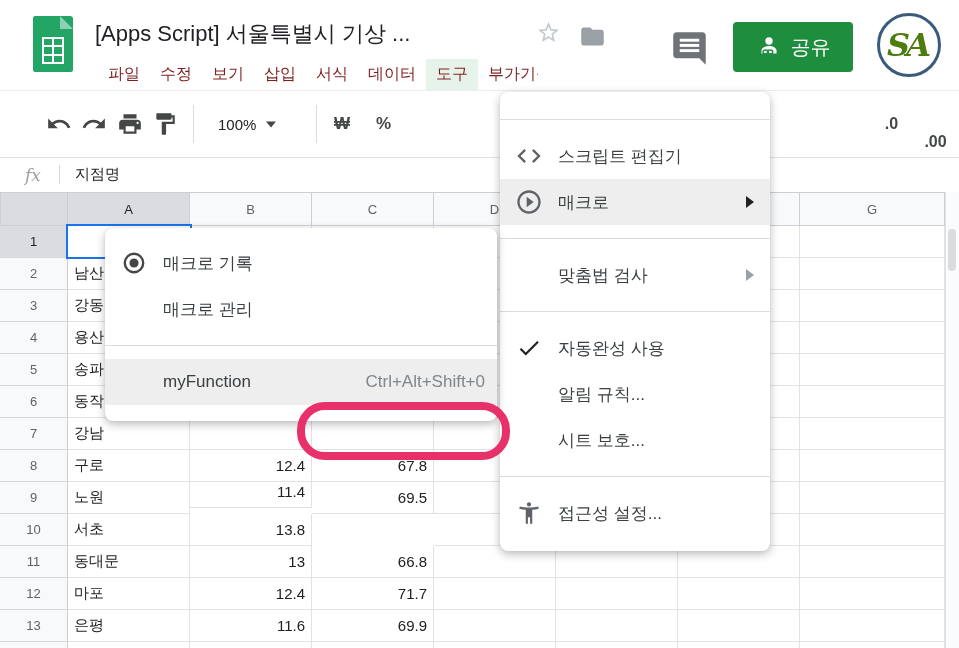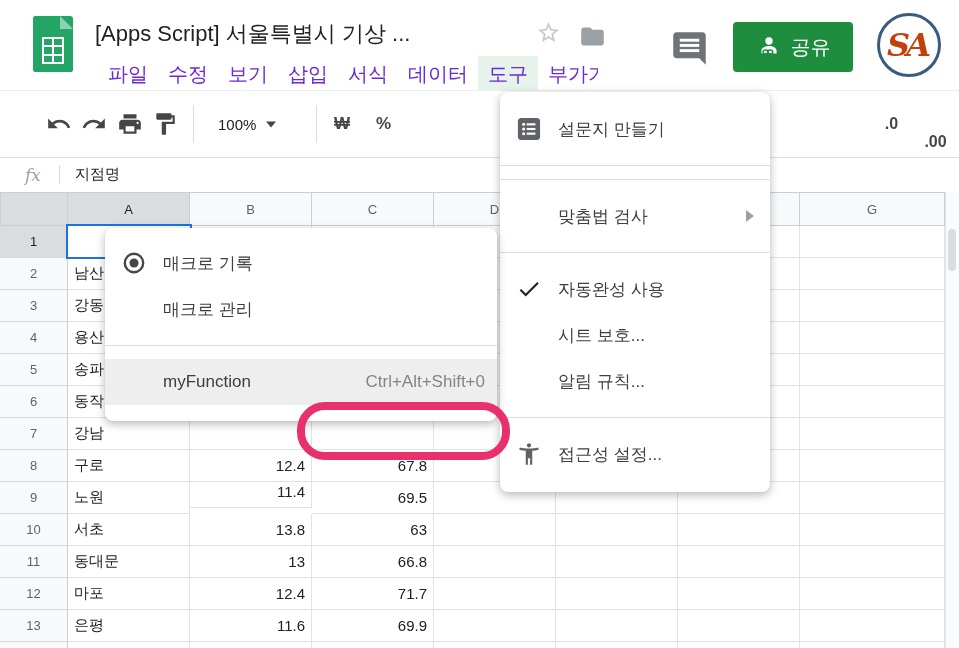--- a/index.html
+++ b/index.html
@@ -16,29 +16,29 @@
     clip-path:polygon(0 0,100% 100%,0 100%);border-top-right-radius:3px;}
   #sheets-icon .body-clip{position:absolute;inset:0;background:#23a566;border-radius:3px;
     clip-path:polygon(0 0,67% 0,100% 24%,100% 100%,0 100%);}
   #sheets-icon .tbl{position:absolute;left:9px;top:21px;width:22px;height:27px;background:#fff;
     display:grid;grid-template-columns:1fr 1fr;grid-template-rows:1fr 1fr 1fr;gap:2px;padding:2px;box-sizing:border-box;}
   #sheets-icon .tbl i{background:#23a566;display:block;}
   #doc-title{position:absolute;left:95px;top:19px;font-size:22px;color:#202124;white-space:nowrap;}
   #star{position:absolute;left:536px;top:20px;}
   #folder{position:absolute;left:579px;top:23px;}
   #menu-bar{position:absolute;left:98px;top:58px;display:flex;align-items:center;height:32px;}
-  .menu-item{font-size:20px;color:#6d28d9;padding:5px 10px;cursor:default;white-space:nowrap;}
+  .menu-item{font-size:16px;color:#7f1d1d;padding:5px 10px;cursor:default;white-space:nowrap;}
   .menu-item.active{background:#e6f3ea;}
   .menu-item.clipped{max-width:50px;overflow:hidden;padding-right:0;}
   #comment-btn{position:absolute;left:670px;top:29px;}
   #share-btn{position:absolute;left:733px;top:22px;width:120px;height:50px;background:#1e8e3e;border-radius:4px;
     display:flex;align-items:center;justify-content:center;gap:9px;color:#fff;}
   #share-btn .lbl{font-size:20px;color:#fff;}
   #avatar{position:absolute;left:877px;top:13px;width:64px;height:64px;border-radius:50%;
-    border:3px solid #3b5b7d;box-sizing:border-box;background:#fff;color:#c2410c;
+    border:3px solid #3b5b7d;box-sizing:border-box;background:#fff;color:#4d7c0f;
     display:flex;align-items:center;justify-content:center;
     font-family:"DejaVu Serif",serif;font-style:italic;font-weight:bold;font-size:32px;letter-spacing:-4px;padding-right:4px;}
 
   
   #toolbar{position:absolute;left:0;top:90px;width:959px;height:68px;background:#fff;
     border-top:1px solid #eceef0;border-bottom:1px solid #e0e0e0;box-sizing:border-box;}
   .tb{position:absolute;top:50%;transform:translateY(-50%);display:flex;align-items:center;justify-content:center;color:#444746;}
   .tb svg{display:block;}
   .tb-sep{position:absolute;top:14px;width:1px;height:38px;background:#dadce0;}
   #zoom-ctl{font-size:15px;color:#202124;gap:10px;}
@@ -279,21 +279,20 @@
     <div class="cell txt" style="left: 68px; width: 122px; top: 291px;">노원</div>
     <div class="cell num" style="left: 190px; width: 122px; top: 285px;">11.4</div>
     <div class="cell num" style="left: 312px; width: 122px; top: 291px;">69.5</div>
     <div class="cell num" style="left: 434px; width: 122px; top: 291px;"></div>
     <div class="cell num" style="left: 556px; width: 122px; top: 291px;"></div>
     <div class="cell num" style="left: 678px; width: 122px; top: 291px;"></div>
     <div class="cell num" style="left: 800px; width: 145px; top: 291px;"></div>
     <div class="rhead" style="top: 323px;">10</div>
     <div class="cell txt" style="left: 68px; width: 122px; top: 323px;">서초</div>
     <div class="cell num" style="left: 190px; width: 122px; top: 323px; text-align: right;">13.8</div>
-    <div class="cell num" style="left: 312px; width: 122px; top: 323px;">63</div>
     <div class="cell num" style="left: 434px; width: 122px; top: 323px;"></div>
     <div class="cell num" style="left: 556px; width: 122px; top: 323px;"></div>
     <div class="cell num" style="left: 678px; width: 122px; top: 323px;"></div>
     <div class="cell num" style="left: 800px; width: 145px; top: 323px;"></div>
     <div class="rhead" style="top: 355px;">11</div>
     <div class="cell txt" style="left: 68px; width: 122px; top: 355px;">동대문</div>
     <div class="cell num" style="left: 190px; width: 122px; top: 355px;">13</div>
     <div class="cell num" style="left: 312px; width: 122px; top: 355px;">66.8</div>
     <div class="cell num" style="left: 434px; width: 122px; top: 355px;"></div>
     <div class="cell num" style="left: 556px; width: 122px; top: 355px;"></div>
@@ -319,54 +318,57 @@
     <div class="cell" style="left: 68px; width: 122px; top: 451px;"></div>
     <div class="cell" style="left: 190px; width: 122px; top: 451px;"></div>
     <div class="cell" style="left: 312px; width: 122px; top: 451px;"></div>
     <div class="cell" style="left: 434px; width: 122px; top: 451px;"></div>
     <div class="cell" style="left: 556px; width: 122px; top: 451px;"></div>
     <div class="cell" style="left: 678px; width: 122px; top: 451px;"></div>
     <div class="cell" style="left: 800px; width: 145px; top: 451px;"></div>
   </div>
 
 <div id="tools-menu" class="panel">
+    <div class="msep"></div>
     <div class="mi">
       <span class="mi-icon">
         <svg width="28" height="28" viewBox="0 0 24 24">
-          <rect x="2.5" y="2.5" width="19" height="19" rx="3" fill="#5f6368"></rect>
-          <circle cx="7.4" cy="8" r="1.3" fill="#fff"></circle>
-          <circle cx="7.4" cy="12" r="1.3" fill="#fff"></circle>
-          <circle cx="7.4" cy="16" r="1.3" fill="#fff"></circle>
-          <rect x="10" y="7.1" width="7.5" height="1.8" fill="#fff"></rect>
-          <rect x="10" y="11.1" width="7.5" height="1.8" fill="#fff"></rect>
-          <rect x="10" y="15.1" width="7.5" height="1.8" fill="#fff"></rect>
-        </svg>
-      </span>
-      <span class="mi-label">설문지 만들기</span>
-    </div>
-    <div class="msep"></div>
+          <path fill="#5f6368" d="M9.4 16.6 4.8 12l4.6-4.6L8 6l-6 6 6 6 1.4-1.4zm5.2 0 4.6-4.6-4.6-4.6L16 6l6 6-6 6-1.4-1.4z"></path>
+        </svg>
+      </span>
+      <span class="mi-label">스크립트 편집기</span>
+    </div>
+    <div class="mi hl">
+      <span class="mi-icon">
+        <svg width="28" height="28" viewBox="0 0 24 24">
+          <path fill="#5f6368" d="M12 2C6.48 2 2 6.48 2 12s4.48 10 10 10 10-4.48 10-10S17.52 2 12 2zm0 18c-4.41 0-8-3.59-8-8s3.59-8 8-8 8 3.59 8 8-3.59 8-8 8zM10 16.5l6-4.5-6-4.5v9z"></path>
+        </svg>
+      </span>
+      <span class="mi-label">매크로</span>
+      <span class="mi-arrow"></span>
+    </div>
     <div class="msep"></div>
     <div class="mi">
       <span class="mi-label">맞춤법 검사</span>
       <span class="mi-arrow gray"></span>
     </div>
     <div class="msep"></div>
     <div class="mi">
       <span class="mi-icon">
         <svg width="26" height="26" viewBox="0 0 24 24">
           <path fill="#202124" d="M9 16.2 4.8 12l-1.4 1.4L9 19 21 7l-1.4-1.4z"></path>
         </svg>
       </span>
       <span class="mi-label">자동완성 사용</span>
     </div>
     <div class="mi">
+      <span class="mi-label">알림 규칙...</span>
+    </div>
+    <div class="mi">
       <span class="mi-label">시트 보호...</span>
-    </div>
-    <div class="mi">
-      <span class="mi-label">알림 규칙...</span>
     </div>
     <div class="msep"></div>
     <div class="mi">
       <span class="mi-icon">
         <svg width="26" height="26" viewBox="0 0 24 24">
           <path fill="#5f6368" d="M20.5 6c-2.61.7-5.67 1-8.5 1s-5.89-.3-8.5-1L3 8c1.86.5 4 .83 6 1v13h2v-6h2v6h2V9c2-.17 4.14-.5 6-1l-.5-2zM12 6c1.1 0 2-.9 2-2s-.9-2-2-2-2 .9-2 2 .9 2 2 2z"></path>
         </svg>
       </span>
       <span class="mi-label">접근성 설정...</span>
     </div>

